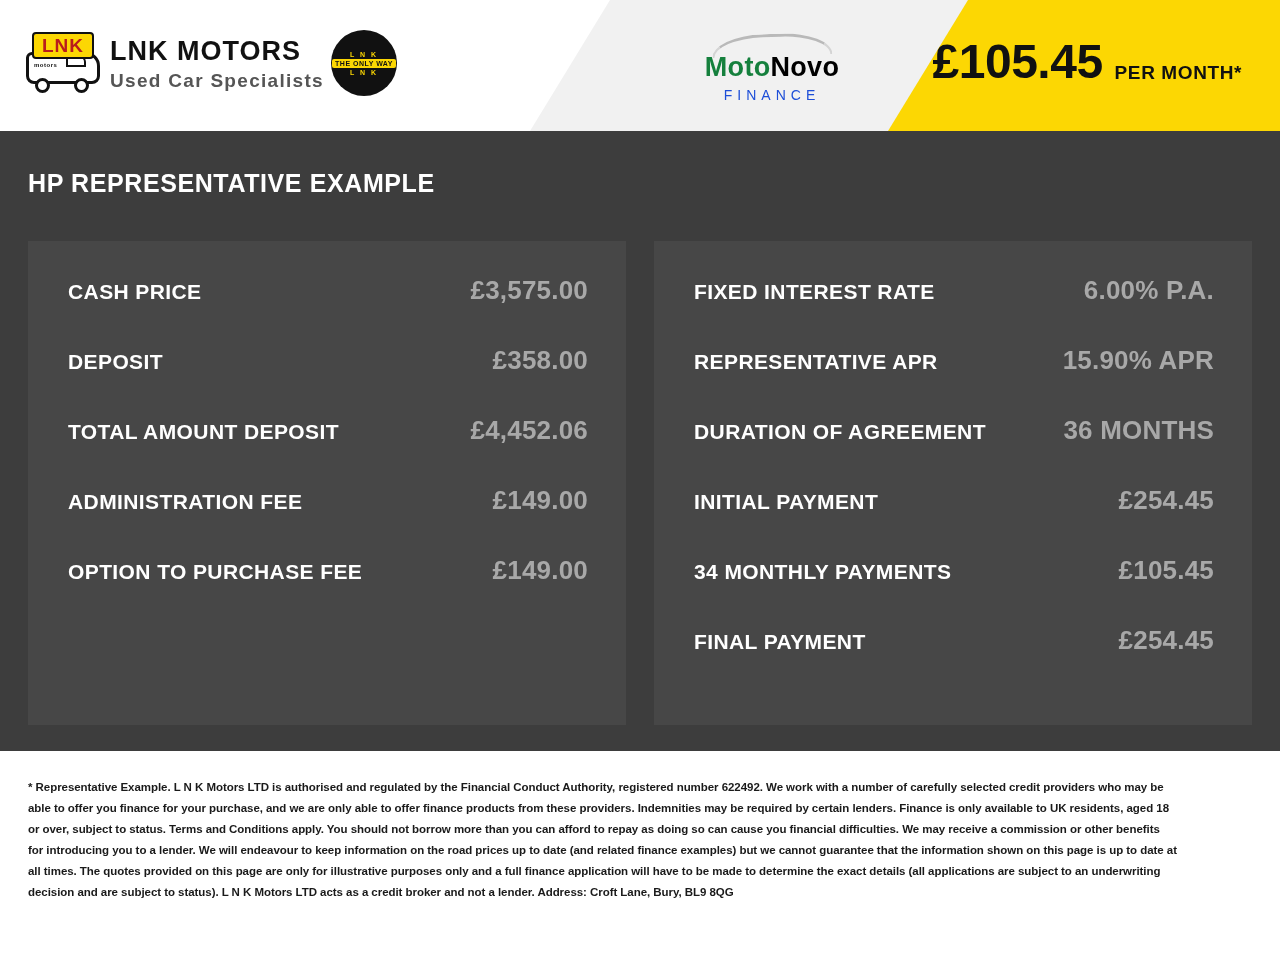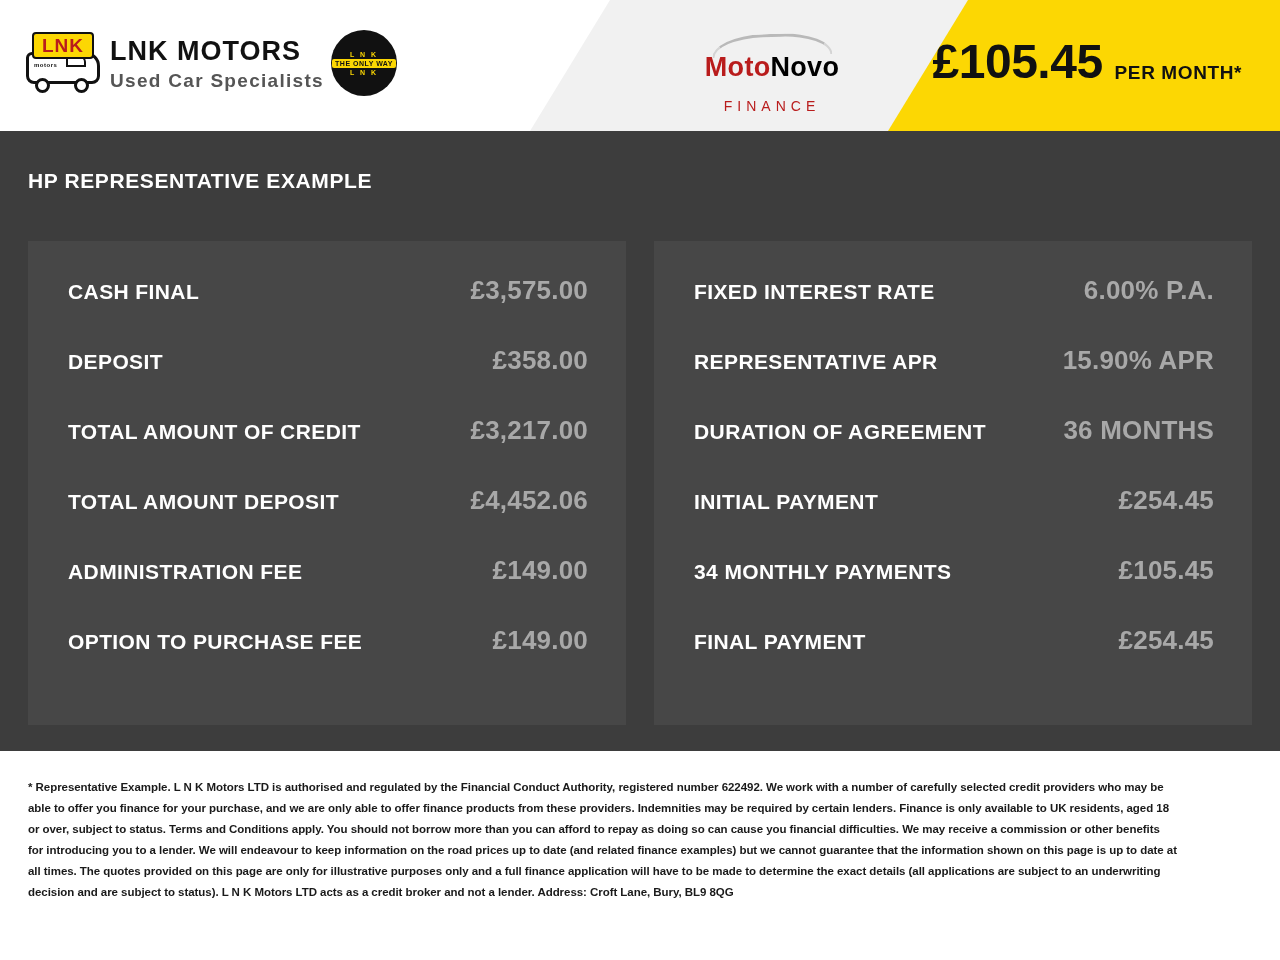--- a/index.html
+++ b/index.html
@@ -151,27 +151,27 @@
     border-right: 2px solid #d4d4d4;
     border-bottom: none;
     transform: rotate(-2deg);
   }
   .motonovo .mn-name {
     font-size: 27px;
     font-weight: bold;
     letter-spacing: .3px;
     line-height: 30px;
   }
-  .motonovo .mn-name .m1 { color: #b91c1c; }
+  .motonovo .mn-name .m1 { color: #15803d; }
   .motonovo .mn-name .m2 { color: #000000; }
   .motonovo .mn-fin {
     font-size: 14px;
     letter-spacing: 5px;
-    color: #b91c1c;
-    margin-top: 16px;
+    color: #1d4ed8;
+    margin-top: 5px;
   }
 
   
   .price-wrap {
     position: absolute;
     right: 38px; top: 38px;
     display: flex;
     align-items: flex-end;
     gap: 12px;
   }
@@ -193,21 +193,21 @@
   
   .body-area {
     position: relative;
     width: 1280px;
     height: 620px;
     background: #3d3d3d;
   }
   .section-title {
     position: absolute;
     left: 28px; top: 38px;
-    font-size: 21px;
+    font-size: 25px;
     font-weight: bold;
     color: #ffffff;
     letter-spacing: .6px;
   }
   .cards {
     position: absolute;
     left: 28px; top: 110px;
     width: 1224px;
     display: flex;
     gap: 28px;
@@ -299,30 +299,26 @@
     </div>
   </div>
 
   <div class="body-area">
     <div class="section-title">HP REPRESENTATIVE EXAMPLE</div>
 
     <div class="cards">
 
       <div class="card">
         <div class="row">
-          <span class="label">CASH FINAL</span>
+          <span class="label">CASH PRICE</span>
           <span class="value">£3,575.00</span>
         </div>
         <div class="row">
           <span class="label">DEPOSIT</span>
           <span class="value">£358.00</span>
-        </div>
-        <div class="row">
-          <span class="label">TOTAL AMOUNT OF CREDIT</span>
-          <span class="value">£3,217.00</span>
         </div>
         <div class="row">
           <span class="label">TOTAL AMOUNT DEPOSIT</span>
           <span class="value">£4,452.06</span>
         </div>
         <div class="row">
           <span class="label">ADMINISTRATION FEE</span>
           <span class="value">£149.00</span>
         </div>
         <div class="row">

